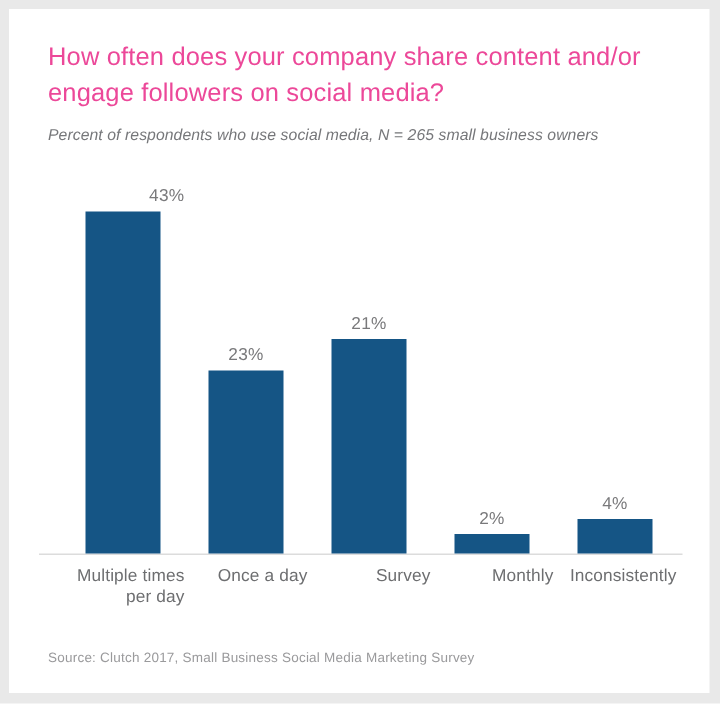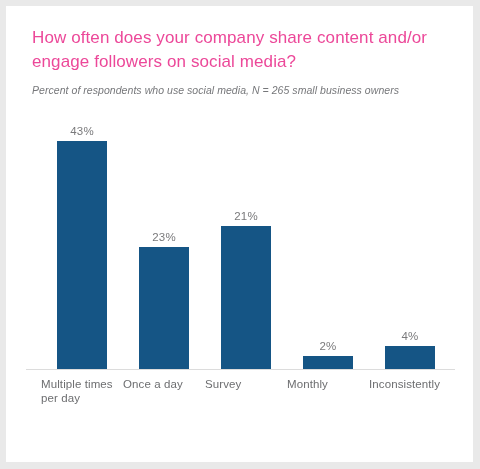--- a/index.html
+++ b/index.html
@@ -81,21 +81,21 @@
     text-align: center;
     font-size: 11.5px;
     color: #79797b;
     letter-spacing: 0.2px;
   }
   .bar-label {
     position: absolute;
     top: 8px;
     left: -16px;
     width: 82px;
-    text-align: left;
+    text-align: right;
     font-size: 11.5px;
     line-height: 14px;
     color: #6d6e70;
     letter-spacing: 0.1px;
   }
   #chart-source {
     position: absolute;
     left: 26px;
     top: 427px;
     font-size: 9px;
@@ -111,21 +111,21 @@
   <div id="chart-header">
     <h1 id="chart-title">How often does your company share content and/or
 engage followers on social media?</h1>
     <p id="chart-subtitle">Percent of respondents who use social media, N = 265 small business owners</p>
   </div>
 
   <div id="plot-area">
     <div id="axis-line"></div>
 
     <div class="bar-group" style="left:51px;">
-      <span class="bar-value" style="bottom:232px;">43%</span>
+      <span class="bar-value" style="bottom:232px;text-align:right;">43%</span>
       <div class="bar" style="height:228px;"></div>
       <span class="bar-label" style="white-space:pre-line;">Multiple times
 per day</span>
     </div>
 
     <div class="bar-group" style="left:133px;">
       <span class="bar-value" style="bottom:126px;margin-top:41px;">23%</span>
       <div class="bar" style="height:122px;"></div>
       <span class="bar-label">Once a day</span>
     </div>
@@ -142,14 +142,15 @@
       <span class="bar-label">Monthly</span>
     </div>
 
     <div class="bar-group" style="left:379px;">
       <span class="bar-value" style="bottom:27px;">4%</span>
       <div class="bar" style="height:23px;"></div>
       <span class="bar-label">Inconsistently</span>
     </div>
   </div>
 
+  <div id="chart-source">Source: Clutch 2017, Small Business Social Media Marketing Survey</div>
 
 </div>
 
 </body></html>

